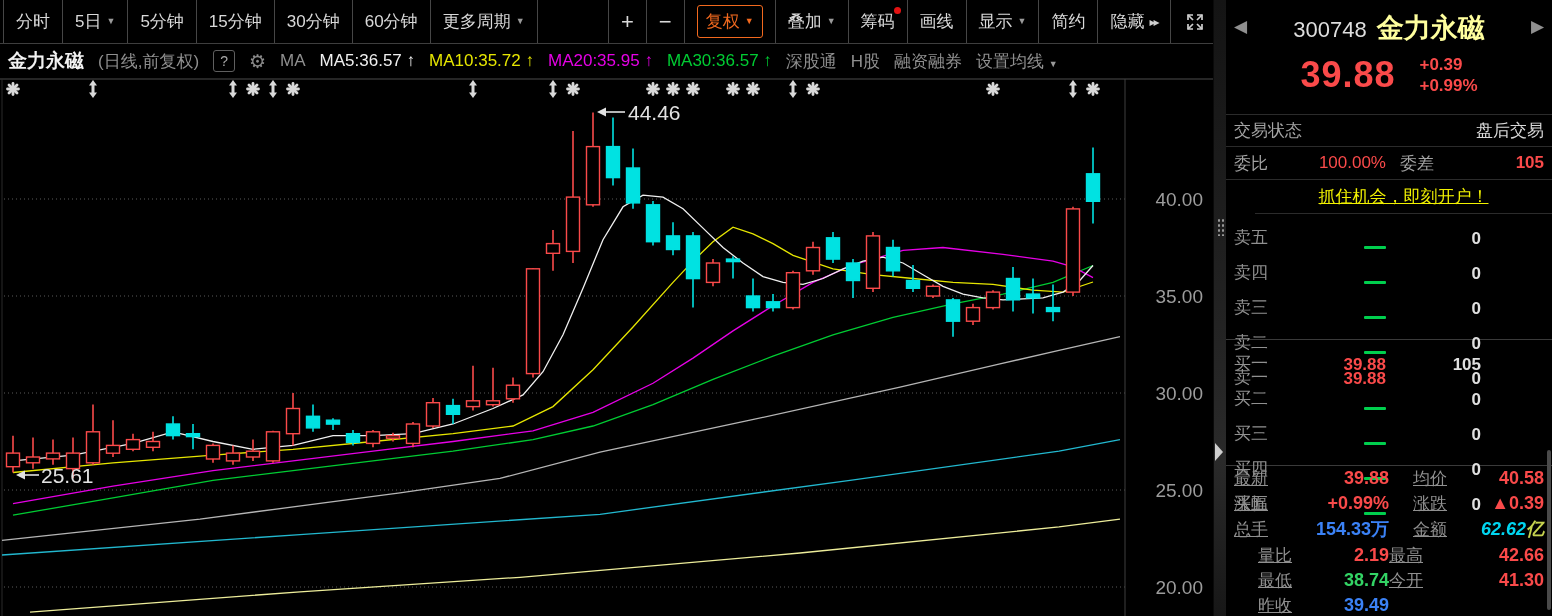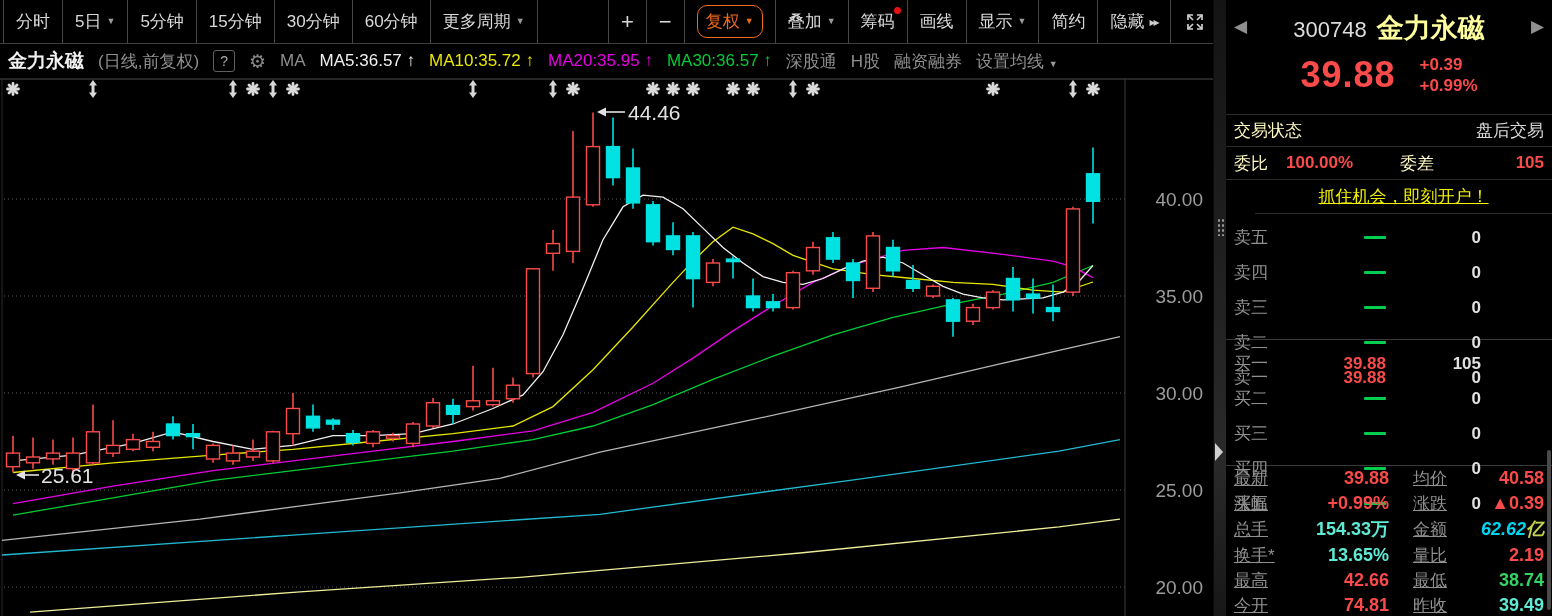--- a/index.html
+++ b/index.html
@@ -7,21 +7,21 @@
        font-family:"Liberation Sans","DejaVu Sans",sans-serif;color:#d6d6d6;}
   
   .toolbar{position:absolute;left:0;top:0;width:1213px;height:43px;border-bottom:1px solid #3e3e3e;background:#000;}
   .tb-group{position:absolute;top:0;height:43px;display:flex;align-items:stretch;border-left:1px solid #464646;}
   #tb-left{left:3px;}
   #tb-right{left:608px;}
   .tb-btn{display:flex;align-items:center;justify-content:center;padding:0 12px;gap:5px;
           border-right:1px solid #464646;background:transparent;border-top:none;border-bottom:none;border-left:none;
           color:#d9d9d9;font-size:17px;cursor:pointer;white-space:nowrap;position:relative;font-family:inherit;}
   .caret{font-size:9px;color:#9a9a9a;line-height:1;}
-  .fq-box{border:1px solid #f2691e;border-radius:10px;color:#f2691e;padding:4px 8px;display:flex;align-items:center;gap:5px;}
+  .fq-box{border:1px solid #f2691e;border-radius:3px;color:#f2691e;padding:4px 8px;display:flex;align-items:center;gap:5px;}
   .fq-box .caret{color:#f2691e;}
   .red-dot{position:absolute;top:7px;right:6px;width:7px;height:7px;border-radius:50%;background:#e31212;}
   .expand-btn{border-right:none;padding:0 14px;}
   
   .legend{position:absolute;left:0;top:44px;width:1213px;height:34px;display:flex;align-items:center;
           gap:14px;padding-left:8px;border-bottom:1px solid #262626;font-size:17px;white-space:nowrap;}
   .stock-name{font-size:19px;font-weight:bold;color:#f2f2f2;}
   .sub{color:#8f8f8f;}
   .help-box{display:inline-flex;align-items:center;justify-content:center;width:20px;height:20px;
             border:1px solid #5f5f5f;border-radius:3px;color:#a8a8a8;font-size:14px;cursor:pointer;}
@@ -42,36 +42,36 @@
   .nav-arrow{position:absolute;top:16px;font-size:17px;color:#8f8f8f;cursor:pointer;}
   .nav-left{left:8px;} .nav-right{right:8px;}
   .title-row{display:flex;align-items:baseline;justify-content:center;gap:10px;padding-top:10px;}
   .stk-code{font-size:22px;color:#dddddd;}
   .stk-name{font-size:27px;font-weight:bold;color:#ffff9e;}
   .price-row{display:flex;align-items:center;justify-content:center;gap:24px;margin-top:8px;}
   .big-price{font-size:36px;font-weight:bold;color:#fa4a4a;letter-spacing:1px;}
   .chg-stack{display:flex;flex-direction:column;line-height:21px;font-size:17px;font-weight:bold;color:#fa4a4a;}
   .p-row{display:flex;align-items:center;padding:0 8px;border-bottom:1px solid #2b2b2b;}
   .r-status{height:31px;} .r-weibi{height:32px;} .r-ad{height:33px;justify-content:center;margin-left:29px;}
-  .lbl{color:#fef9c3;}
+  .lbl{color:#a3a3a3;}
   .ad-link{color:#f2f200;text-decoration:underline;cursor:pointer;}
   .ob{height:125px;display:flex;flex-direction:column;}
   .ob-bids{border-top:1px solid #3a3a3a;}
-  .ob-row{flex:1;display:flex;align-items:center;padding:0 8px;cursor:pointer;margin-top:12px;}
+  .ob-row{flex:1;display:flex;align-items:flex-end;padding:0 8px;cursor:pointer;margin-top:12px;}
   .ob-label{width:52px;color:#909090;}
   .ob-price{width:100px;text-align:right;font-weight:bold;}
   .ob-vol{width:95px;text-align:right;font-weight:bold;color:#e0e0e0;}
   .ob-dash-wrap{width:100px;display:flex;justify-content:flex-end;align-items:center;}
   .ob-dash{width:22px;height:3px;background:#00cf4e;border-radius:1px;}
   .stats{height:152px;border-top:1px solid #3a3a3a;display:grid;grid-template-columns:1fr 1fr;padding:0 8px;}
   .stat{display:flex;align-items:center;}
   .s-label{color:#909090;text-decoration:underline;}
   .s-value{flex:1;text-align:right;font-weight:bold;font-size:18px;}
   .stat.col2{padding-left:24px;}
-  .c-up{color:#fa4a4a;} .c-flat{color:#5eead4;} .c-green{color:#33d465;} .c-amt{color:#00d5f0;font-style:italic;}
+  .c-up{color:#fa4a4a;} .c-flat{color:#3b82f6;} .c-green{color:#33d465;} .c-amt{color:#00d5f0;font-style:italic;}
   .c-amt .unit{color:#c6d34f;}
   .panel-scroll-thumb{position:absolute;right:1px;top:450px;width:4px;height:160px;background:#4a4a4a;border-radius:2px;cursor:pointer;}
 </style>
 </head>
 <body>
 
 <div id="app">
 
   <div class="toolbar">
     <div class="tb-group" id="tb-left">
@@ -547,21 +547,21 @@
           <span>+0.99%</span>
         </span>
       </div>
     </div>
     <div class="p-row r-status">
       <span class="lbl">交易状态</span>
       <span style="flex:1;text-align:right;color:#d8d8d8;">盘后交易</span>
     </div>
     <div class="p-row r-weibi">
       <span class="lbl" style="width:52px;">委比</span>
-      <span class="c-up" style="width:100px;font-weight:bold;">100.00%</span>
+      <span class="c-up" style="width:100px;text-align:right;font-weight:normal;">100.00%</span>
       <span class="lbl" style="padding-left:14px;text-align:center;">委差</span>
       <span class="c-up" style="flex:1;text-align:right;font-weight:bold;">105</span>
     </div>
     <div class="p-row r-ad">
       <span class="ad-link">抓住机会，即刻开户！</span>
     </div>
     <div class="ob ob-asks" id="asks">
         <div class="ob-row">
           <span class="ob-label">卖五</span>
           <span class="ob-dash-wrap">
@@ -649,39 +649,35 @@
           <span class="s-value c-up">▲0.39</span>
         </div>
         <div class="stat">
           <span class="s-label">总手</span>
           <span class="s-value c-flat">154.33万</span>
         </div>
         <div class="stat col2">
           <span class="s-label">金额</span>
           <span class="s-value c-amt">62.62<span class="unit">亿</span></span>
         </div>
-        <div class="stat">
-          <span class="s-label">换手*</span>
-          <span class="s-value c-flat">13.65%</span>
-        </div>
         <div class="stat col2">
           <span class="s-label">量比</span>
           <span class="s-value c-up">2.19</span>
         </div>
         <div class="stat">
           <span class="s-label">最高</span>
           <span class="s-value c-up">42.66</span>
         </div>
         <div class="stat col2">
           <span class="s-label">最低</span>
           <span class="s-value c-green">38.74</span>
         </div>
         <div class="stat">
           <span class="s-label">今开</span>
-          <span class="s-value c-up">74.81</span>
+          <span class="s-value c-up">41.30</span>
         </div>
         <div class="stat col2">
           <span class="s-label">昨收</span>
           <span class="s-value c-flat">39.49</span>
         </div>
       </div>
     <div class="panel-scroll-thumb"></div>
   </div>
 
 </div>

